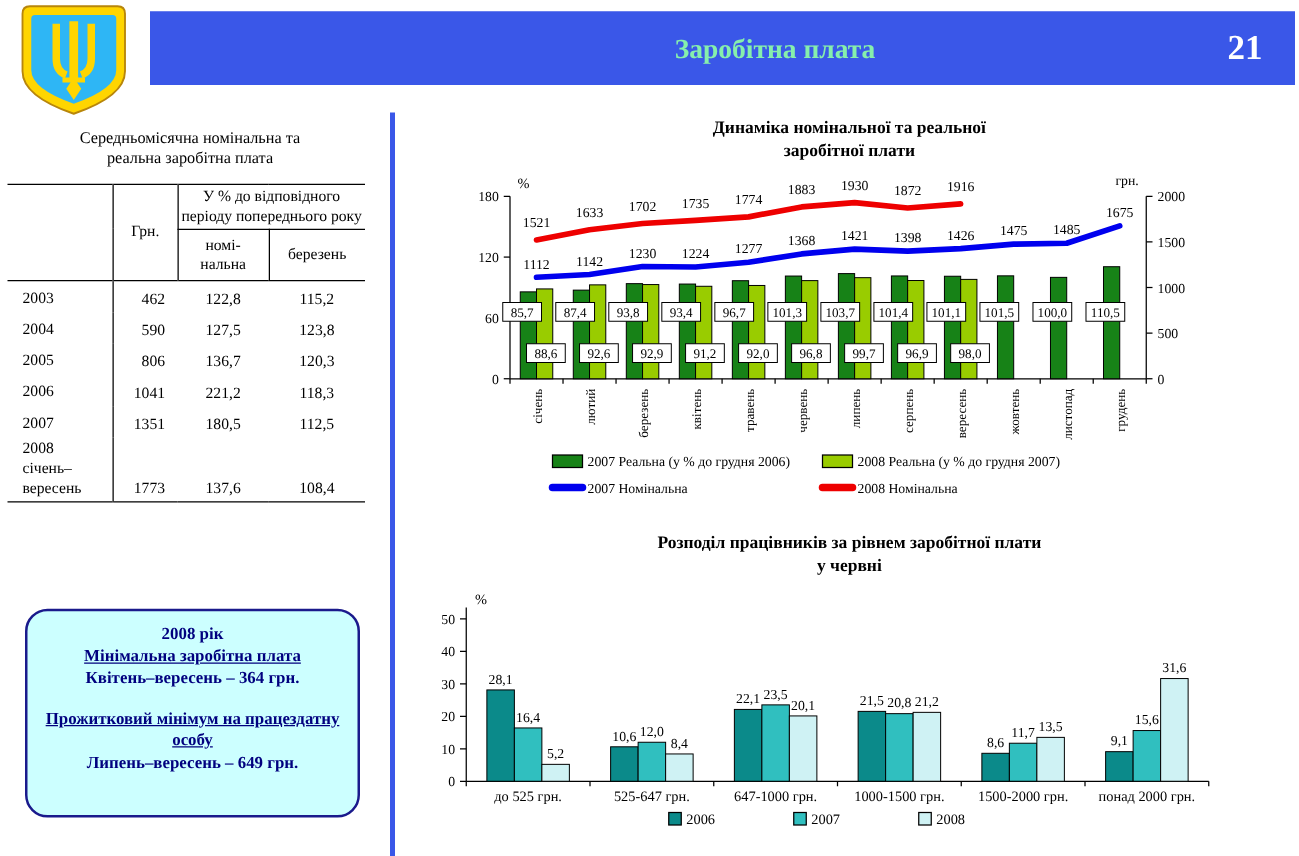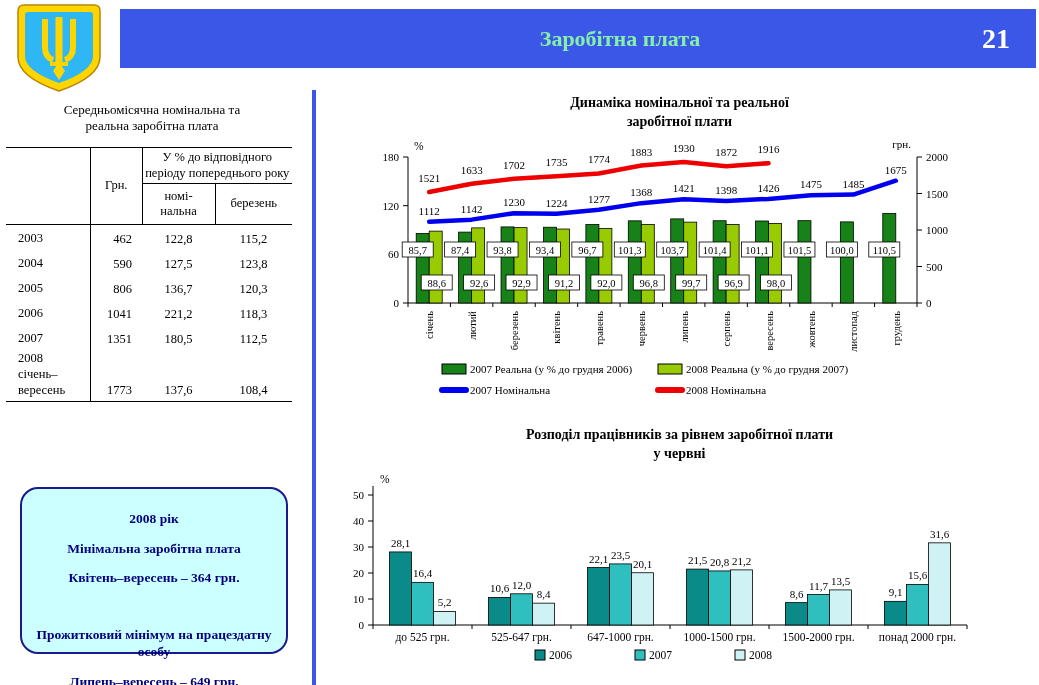--- a/index.html
+++ b/index.html
@@ -24,22 +24,22 @@
   th.c-nom{width:75px;border-right:1px solid #000;height:40px;text-align:center;white-space:pre-line;line-height:1.15;}
   th.c-real{width:79px;text-align:center;}
   thead{border-bottom:1px solid #000;}
   tbody{border-bottom:1.5px solid #000;}
   tbody td.period{border-right:1px solid #000;padding-left:12px;white-space:pre-line;line-height:1.3;vertical-align:bottom;padding-bottom:3px;height:22px;}
   tbody td.grn{text-align:right;padding-right:10px;vertical-align:bottom;padding-bottom:3px;}
   tbody td.nom,tbody td.real{text-align:center;vertical-align:bottom;padding-bottom:3px;}
   .info-box{position:absolute;left:20px;top:487px;width:268px;height:167px;box-sizing:border-box;
             border:2px solid #1a1a8c;border-radius:18px;background:#ccffff;
             text-align:center;padding-top:9px;color:#00007f;font-weight:bold;font-size:13.5px;line-height:1.3;}
-  .info-box p{margin:12px;}
-  .info-box p.u{}
+  .info-box p{margin:0;}
+  .info-box p.u{text-decoration:underline;}
   .info-box p.gap{height:15px;}
   .right-panel{position:absolute;left:320px;top:88px;width:719px;height:597px;}
   .chart-title{position:absolute;left:0;width:100%;text-align:center;font-weight:bold;
                font-size:14px;white-space:pre-line;line-height:1.35;}
   .t1{top:6px;}
   .t2{top:338px;}
   #chart1{position:absolute;left:0;top:40px;}
   #chart2{position:absolute;left:0;top:385px;}
   svg text{font-family:"Liberation Serif","DejaVu Serif",serif;fill:#000;}
 </style>

